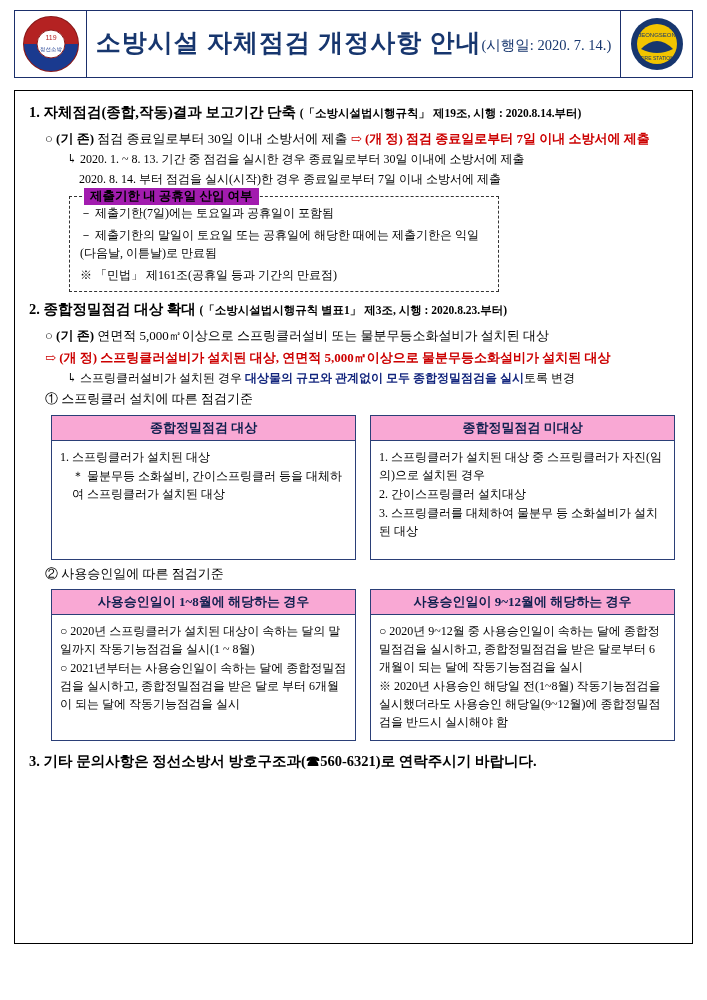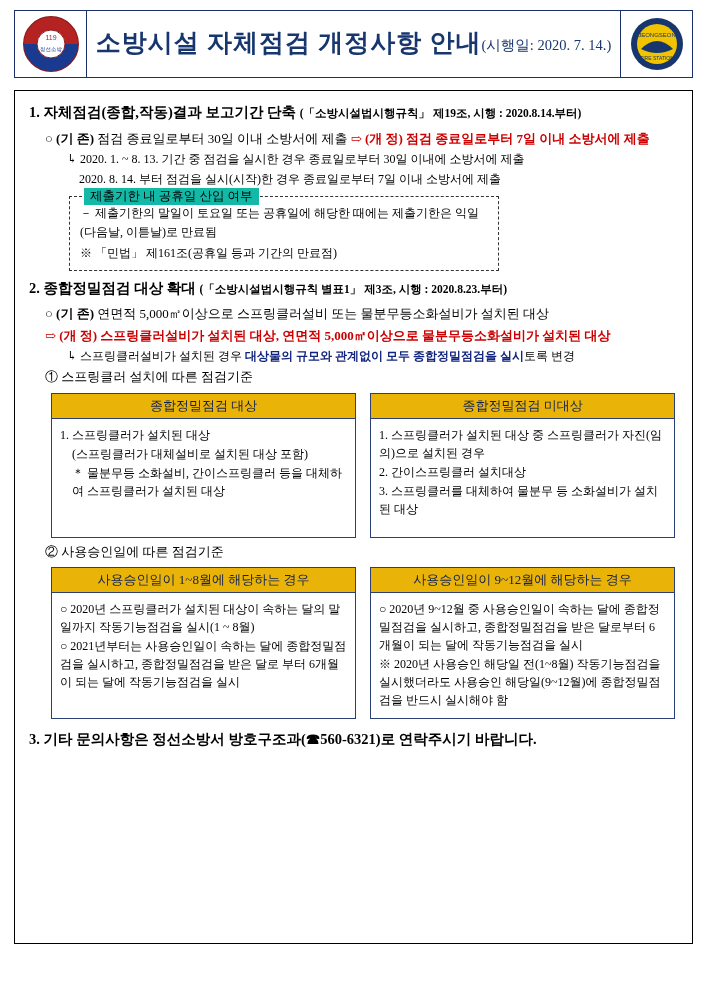--- a/index.html
+++ b/index.html
@@ -101,48 +101,48 @@
     margin: 8px 0 8px 40px;
     padding: 4px 10px 7px 10px;
     position: relative;
     width: 430px;
     box-sizing: border-box;
   }
   .dashed-box .cap {
     position: absolute;
     top: -9px;
     left: 14px;
-    background: #14b8a6;
+    background: #a21caf;
     padding: 0 6px;
     font-size: 12.5px;
-    font-weight: normal;
+    font-weight: bold;
   }
   .dashed-box .row {
     font-size: 12px;
     line-height: 1.55;
     margin-top: 3px;
   }
 
   
   .table-pair {
     display: flex;
     gap: 14px;
     margin: 6px 0 4px 22px;
   }
   .tbl {
     width: 305px;
     border: 1px solid #2b3f77;
     box-sizing: border-box;
   }
   .tbl .th {
-    background: #eab308;
+    background: #f9a8d4;
     border-bottom: 1px solid #2b3f77;
     text-align: center;
     font-size: 13px;
-    font-weight: normal;
+    font-weight: bold;
     color: #10204f;
     padding: 3px 0;
   }
   .tbl .td {
     padding: 6px 8px 8px 8px;
     font-size: 12px;
     line-height: 1.5;
     min-height: 118px;
     box-sizing: border-box;
   }
@@ -214,20 +214,21 @@
 
   <div class="line indent2 small">
     <span>↳ 2020. 1. ~ 8. 13. 기간 중 점검을 실시한 경우 종료일로부터 30일 이내에 소방서에 제출</span>
   </div>
   <div class="line indent3 small">
     <span>2020. 8. 14. 부터 점검을 실시(시작)한 경우 종료일로부터 7일 이내 소방서에 제출</span>
   </div>
 
   <div class="dashed-box">
     <div class="cap">제출기한 내 공휴일 산입 여부</div>
+    <div class="row">－ 제출기한(7일)에는 토요일과 공휴일이 포함됨</div>
     <div class="row">－ 제출기한의 말일이 토요일 또는 공휴일에 해당한 때에는 제출기한은 익일(다음날, 이튿날)로 만료됨</div>
     <div class="row">※ 「민법」 제161조(공휴일 등과 기간의 만료점)</div>
   </div>
 
   <div class="sec-title">
     <span>2. 종합정밀점검 대상 확대</span>
     <span class="ref">(「소방시설법시행규칙 별표1」 제3조, 시행 : 2020.8.23.부터)</span>
   </div>
 
   <div class="line indent1">
@@ -243,21 +244,20 @@
     <span>↳ 스프링클러설비가 설치된 경우 </span><span class="blueb">대상물의 규모와 관계없이 모두 종합정밀점검을 실시</span><span>토록 변경</span>
   </div>
 
   <div class="line indent1 circnum">① 스프링클러 설치에 따른 점검기준</div>
 
   <div class="table-pair">
     <div class="tbl">
       <div class="th">종합정밀점검 대상</div>
       <div class="td">
         <div class="it">1. 스프링클러가 설치된 대상</div>
-        <div class="it sub">(스프링클러가 대체설비로 설치된 대상 포함)</div>
         <div class="it sub">＊ 물분무등 소화설비, 간이스프링클러 등을 대체하여 스프링클러가 설치된 대상</div>
       </div>
     </div>
     <div class="tbl">
       <div class="th">종합정밀점검 미대상</div>
       <div class="td">
         <div class="it">1. 스프링클러가 설치된 대상 중 스프링클러가 자진(임의)으로 설치된 경우</div>
         <div class="it">2. 간이스프링클러 설치대상</div>
         <div class="it">3. 스프링클러를 대체하여 물분무 등 소화설비가 설치된 대상</div>
       </div>

